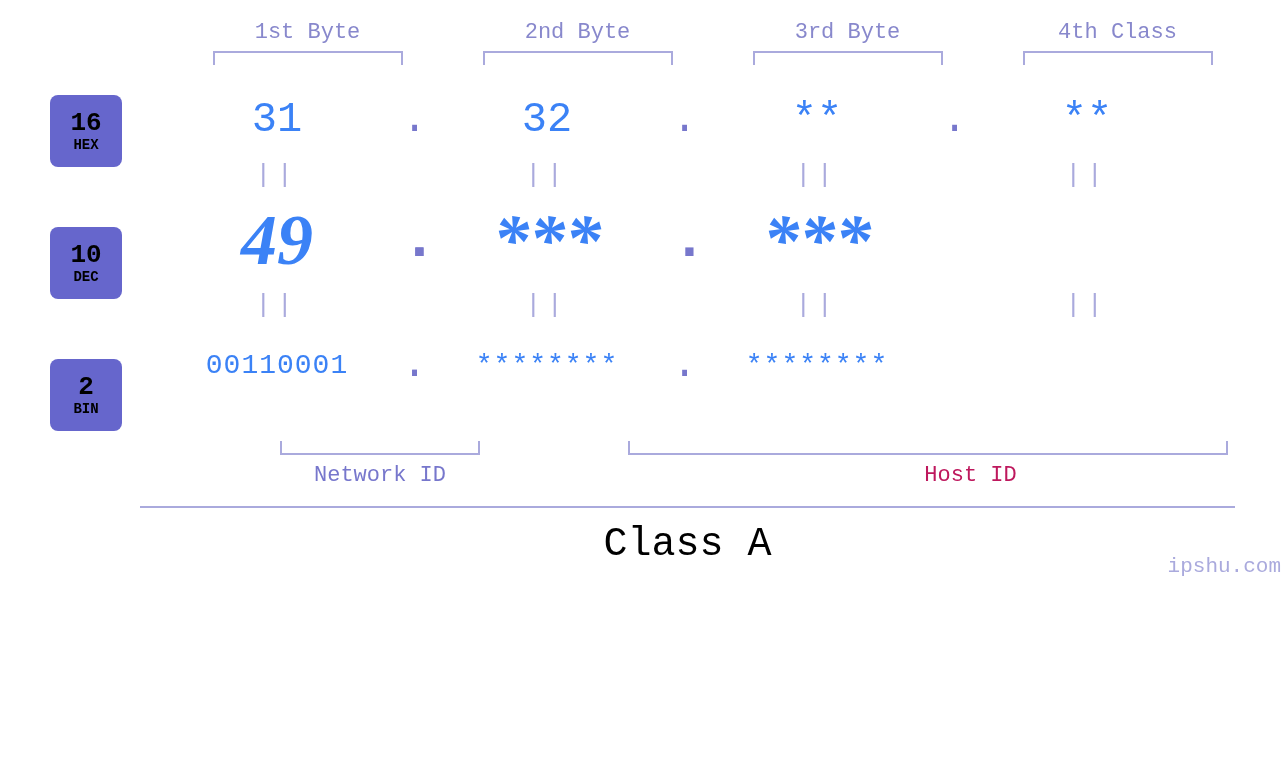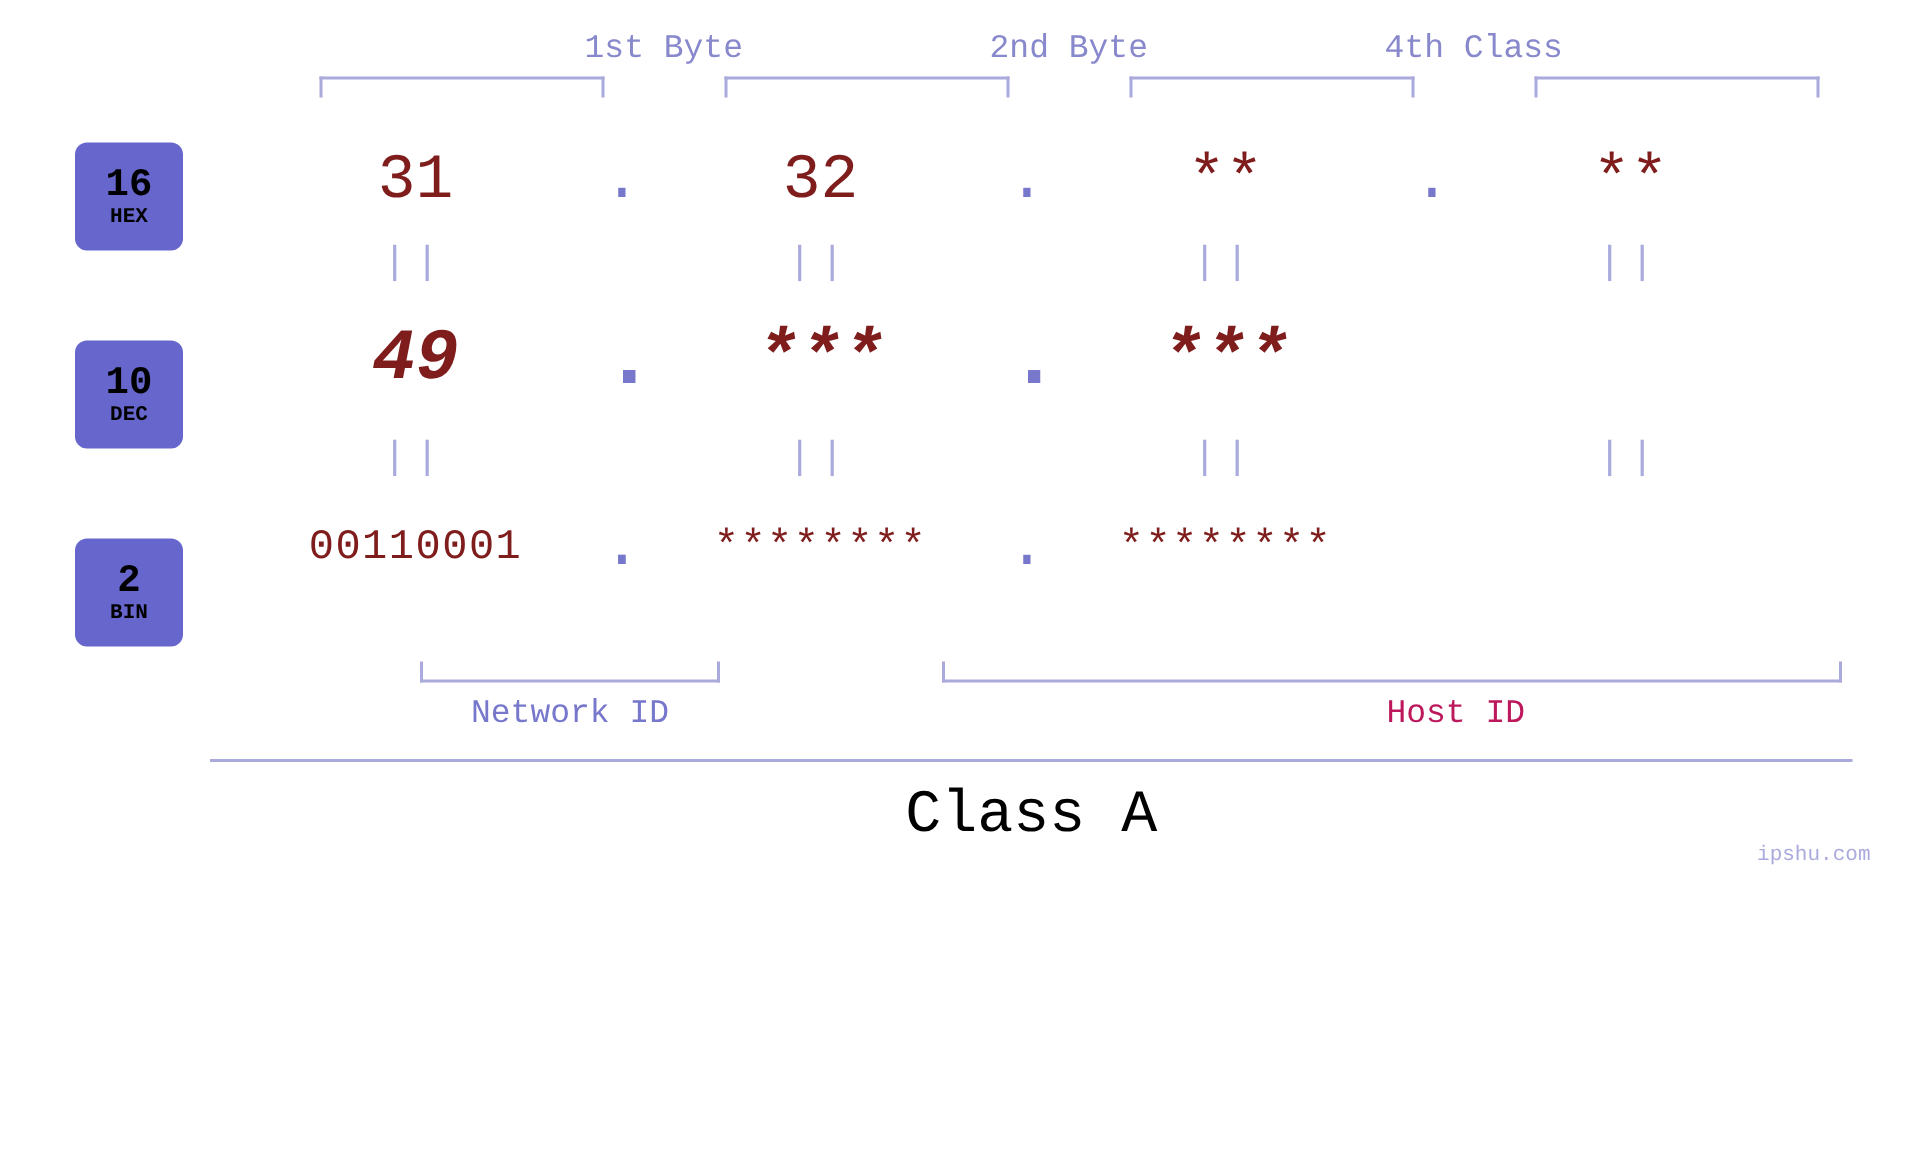--- a/index.html
+++ b/index.html
@@ -133,32 +133,33 @@
 
     .value-cell {
       width: 270px;
       display: flex;
       align-items: center;
       justify-content: center;
       position: relative;
     }
 
     .value-text {
-      color: #7f1d1d;
+      color: #3b82f6;
       text-align: center;
     }
 
     .value-text.hex-val {
       font-size: 42px;
     }
 
     .value-text.dec-val {
-      font-size: 48px;
+      font-size: 72px;
       font-weight: bold;
       font-style: italic;
+      font-family: Liberation Serif, serif;
     }
 
     .value-text.bin-val {
       font-size: 28px;
       letter-spacing: 1px;
     }
 
     .dot-separator {
       color: #7777cc;
       font-size: 42px;
@@ -275,33 +276,34 @@
       width: 1095px;
       color: #000000;
       font-size: 40px;
       margin-top: 14px;
     }
 
     
     .watermark {
       position: absolute;
       bottom: 14px;
-      right: 38px;
+      right: 4px;
       color: #aaaadd;
-      font-size: 14px;
+      font-size: 21px;
     }
   </style>
 </head>
 <body>
 
 <div class="container">
 
   <div class="byte-headers">
     <div class="byte-header">1st Byte</div>
     <div class="byte-header">2nd Byte</div>
+    <div class="byte-header">3rd Byte</div>
     <div class="byte-header">4th Class</div>
   </div>
 
   <div class="bracket-row">
     <div class="bracket">
       <div class="bracket-line"></div>
     </div>
     <div class="bracket">
       <div class="bracket-line"></div>
     </div>

